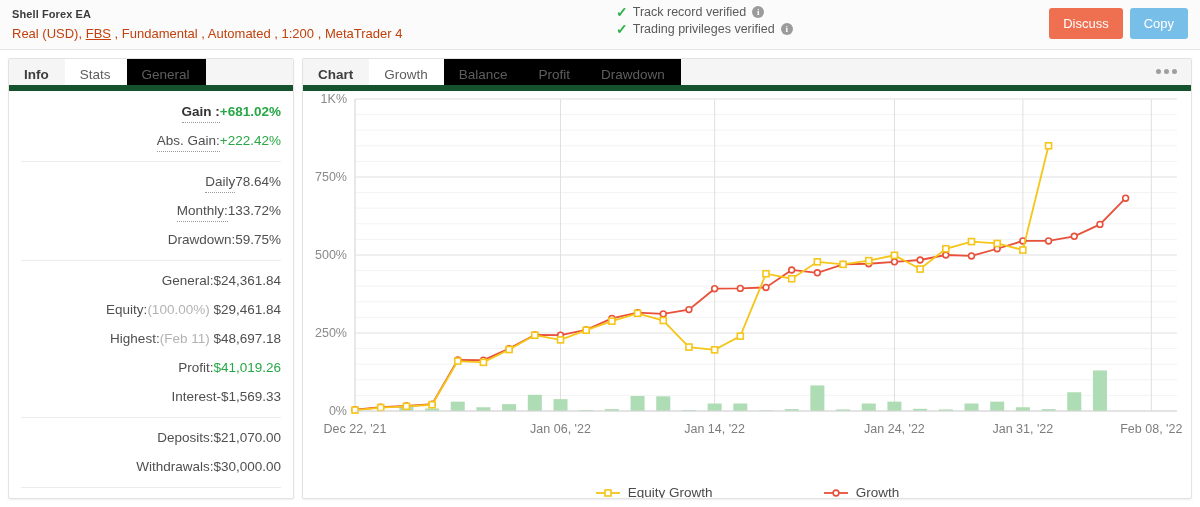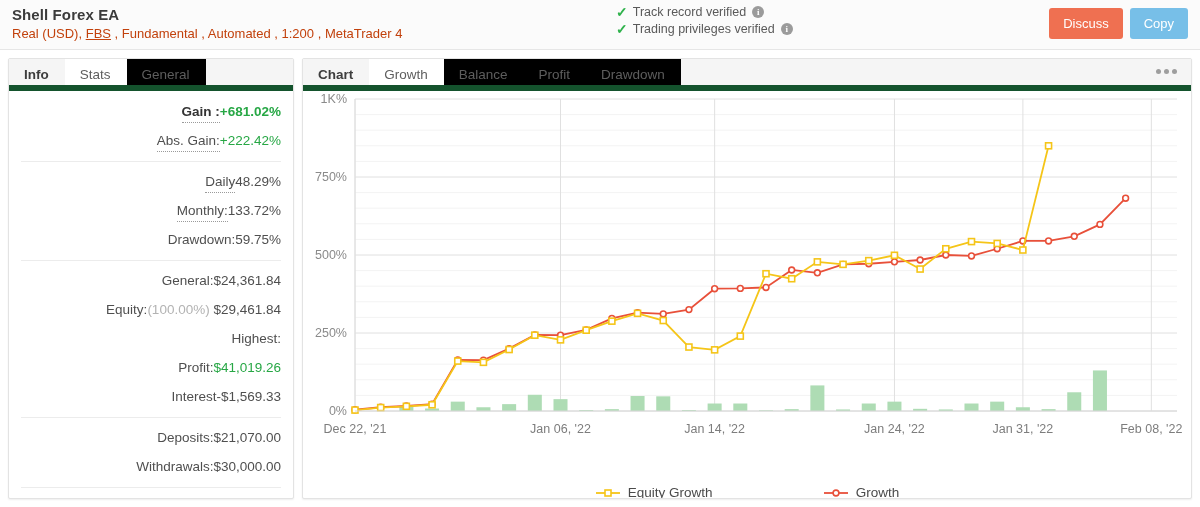--- a/index.html
+++ b/index.html
@@ -13,21 +13,21 @@
 
   
   .header {
     position: relative;
     height: 50px;
     background: #fbfbfb;
     border-bottom: 1px solid #e6e6e6;
     padding: 6px 12px 0 12px;
   }
   .hdr-title {
-    font-size: 15px; font-weight: bold; color: #3b3b3b;
+    font-size: 11px; font-weight: bold; color: #3b3b3b;
     line-height: 17px; letter-spacing: .1px;
   }
   .hdr-sub {
     font-size: 13px; color: #c2410c; line-height: 19px; margin-top: 1px;
   }
   .hdr-sub .uline { text-decoration: underline; }
 
   .verified {
     position: absolute; left: 616px; top: 5px;
     display: flex; flex-direction: column; gap: 3px;
@@ -152,41 +152,42 @@
           <span class="slabel bold dotted">Gain :</span>
           <span class="sval green bold">+681.02%</span>
         </div>
         <div class="srow">
           <span class="slabel dotted">Abs. Gain:</span>
           <span class="sval green">+222.42%</span>
         </div>
         <div class="divider"></div>
         <div class="srow">
           <span class="slabel dotted">Daily</span>
-          <span class="sval ">48.29%</span>
+          <span class="sval ">78.64%</span>
         </div>
         <div class="srow">
           <span class="slabel dotted">Monthly:</span>
           <span class="sval ">133.72%</span>
         </div>
         <div class="srow">
           <span class="slabel ">Drawdown:</span>
           <span class="sval ">59.75%</span>
         </div>
         <div class="divider"></div>
         <div class="srow">
           <span class="slabel ">General:</span>
           <span class="sval ">$24,361.84</span>
         </div>
         <div class="srow">
           <span class="slabel ">Equity:</span>
           <span class="sval "><span class="muted">(100.00%) </span>$29,461.84</span>
         </div>
         <div class="srow">
           <span class="slabel ">Highest:</span>
+          <span class="sval "><span class="muted">(Feb 11) </span>$48,697.18</span>
         </div>
         <div class="srow">
           <span class="slabel ">Profit:</span>
           <span class="sval green">$41,019.26</span>
         </div>
         <div class="srow">
           <span class="slabel ">Interest</span>
           <span class="sval ">-$1,569.33</span>
         </div>
         <div class="divider"></div>

